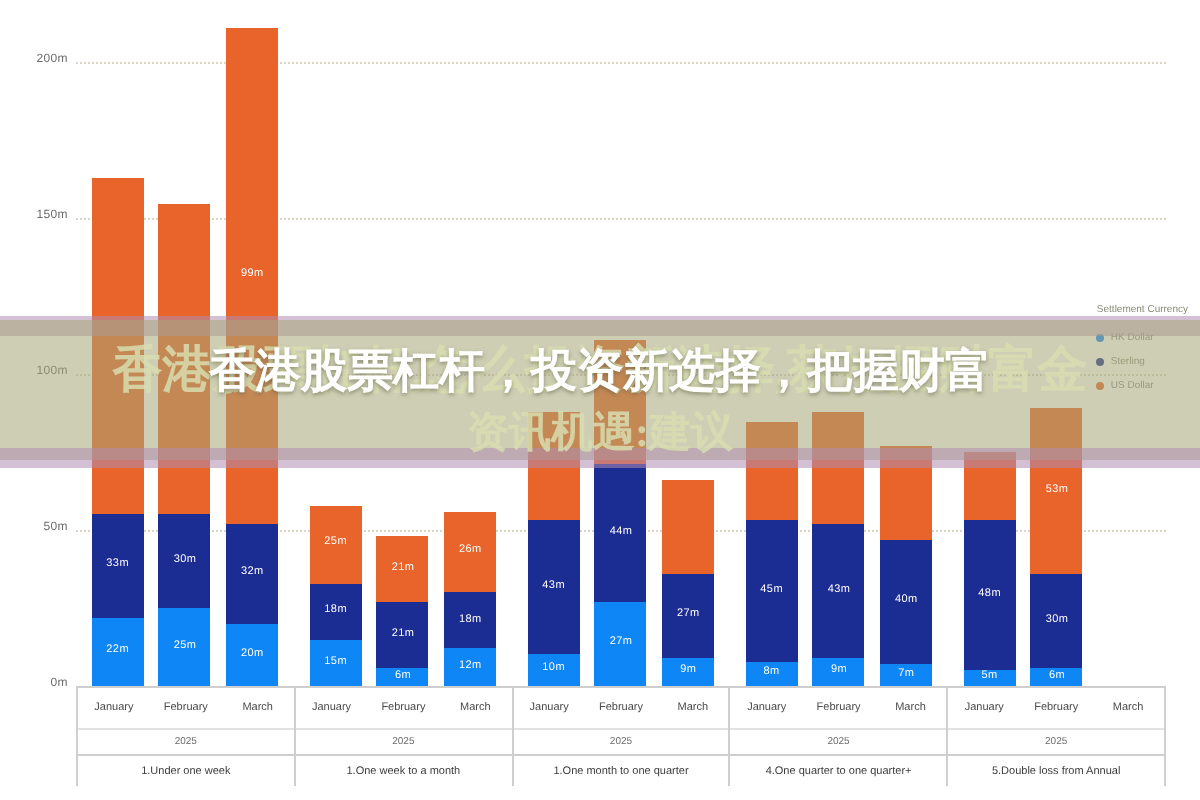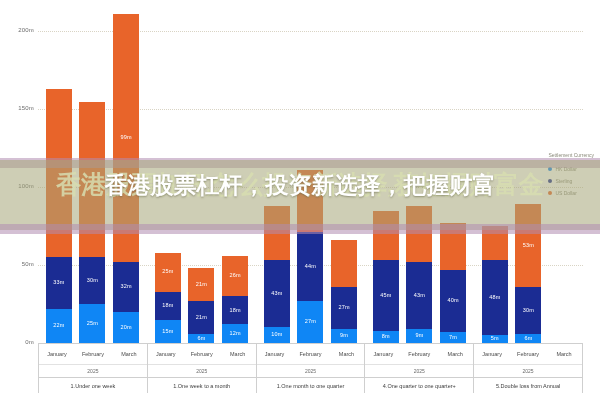--- a/index.html
+++ b/index.html
@@ -318,16 +318,17 @@
         <span class="legend-dot" style="background: rgb(232, 100, 42);"></span>
         <span class="legend-label">US Dollar</span>
       </div>
     </div>
 
   <div class="wm-band" id="band1"></div>
   <div class="tint"></div>
   <div class="wm-band" id="band2"></div>
 
   <div class="wm-ghost" id="ghost1">香港股票杠杆,怎么投资新选择,获把握财富金</div>
+  <div class="wm-ghost" id="ghost2">资讯机遇:建议</div>
 
   <div class="wm-main" id="main1">香港股票杠杆，投资新选择，把握财富</div>
 
 </div>
 
 </body></html>

